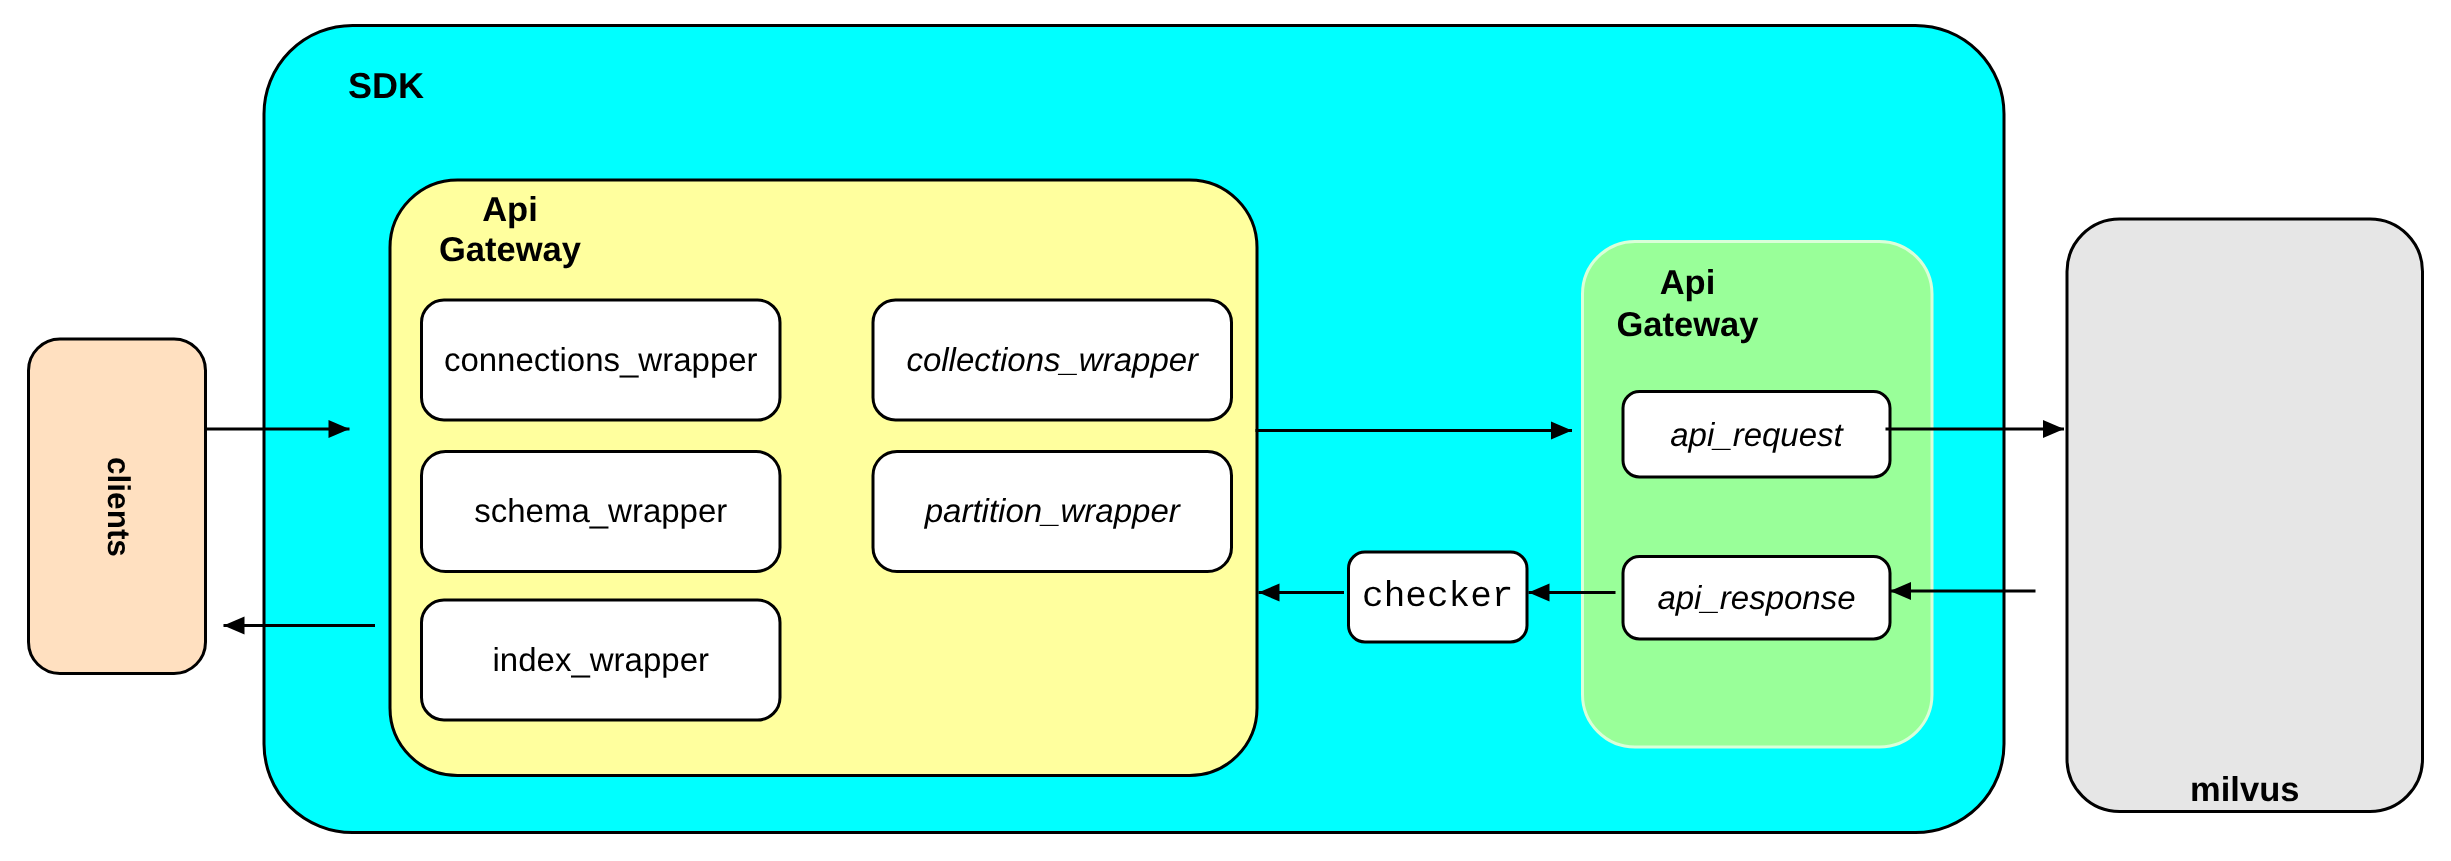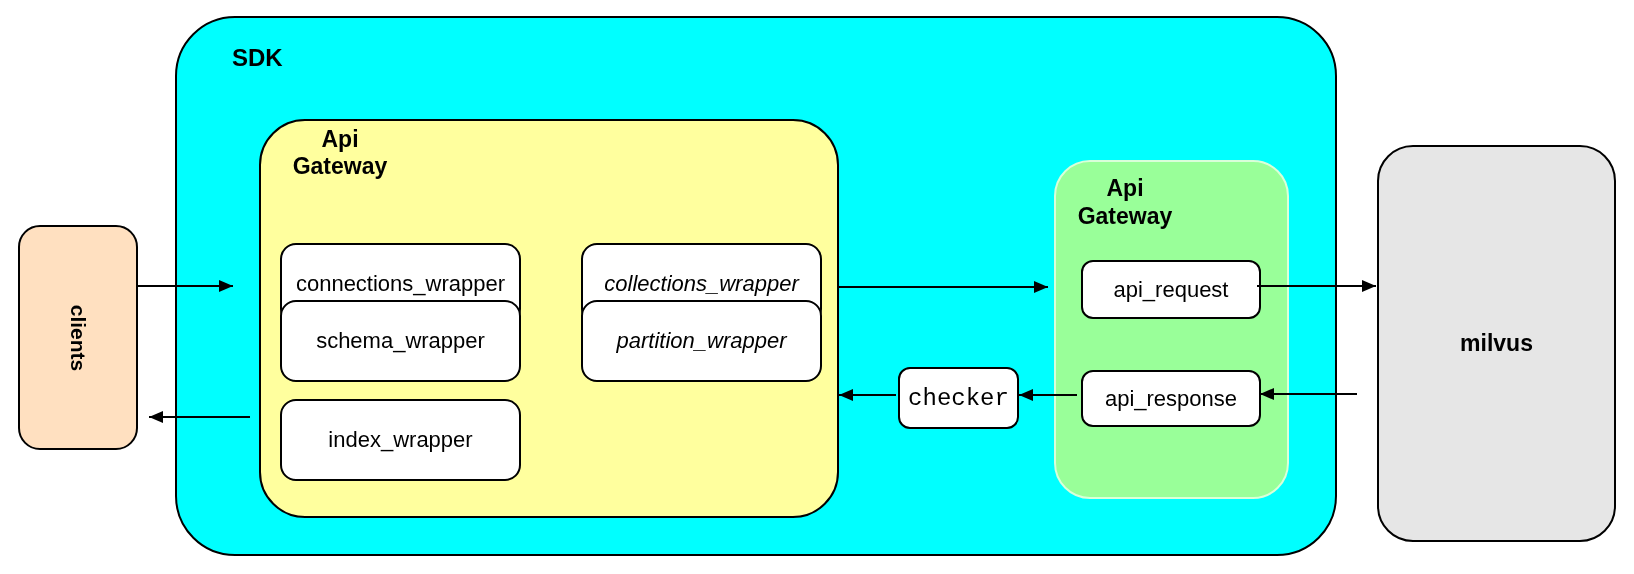--- a/index.html
+++ b/index.html
@@ -63,22 +63,22 @@
     position: absolute;
     width: 241px; height: 82px;
     background: var(--node-fill, #ffffff);
     border: 2px solid var(--stroke, #000);
     border-radius: 16px;
     display: flex; align-items: center; justify-content: center;
     font-size: 22px;
   }
   .m-c0 { left: 19px; }
   .m-c1 { left: 320px; font-style: italic; }
-  .m-r0 { top: 78px; margin-top: 44px; }
-  .m-r1 { top: 179px; }
+  .m-r0 { top: 78px; }
+  .m-r1 { top: 179px; border-radius: 17px; }
   .m-r2 { top: 278px; }
   
   .checker {
     left: 721px; top: 349px; width: 121px; height: 62px;
     background: var(--node-fill, #ffffff);
     border-radius: 12px;
     font-size: 24px;
     font-family: Liberation Mono, monospace;
   }
   
@@ -95,29 +95,30 @@
     text-align: center;
   }
   .gw-node {
     position: absolute;
     left: 25px; width: 180px;
     background: var(--node-fill, #ffffff);
     border: 2px solid var(--stroke, #000);
     border-radius: 12px;
     display: flex; align-items: center; justify-content: center;
     font-size: 22px;
+    font-style: italic;
   }
   .api-request  { top: 98px;  height: 59px; }
   .api-response { top: 208px; height: 57px; align-items: center; }
   
   .milvus {
     left: 1377px; top: 145px; width: 239px; height: 397px;
     background: var(--milvus-fill, #e6e6e6);
     border-radius: 36px;
-    font-weight: bold; font-size: 23px;
+    font-weight: bold; font-size: 23px; align-items: flex-end;
   }
   
   .arrows {
     position: absolute; inset: 0;
     width: 1634px; height: 574px;
     pointer-events: none; z-index: 10;
   }
   .arrows line { stroke: var(--stroke, #000); stroke-width: 2; }
   .arrows marker path { fill: var(--stroke, #000); }
 </style>

